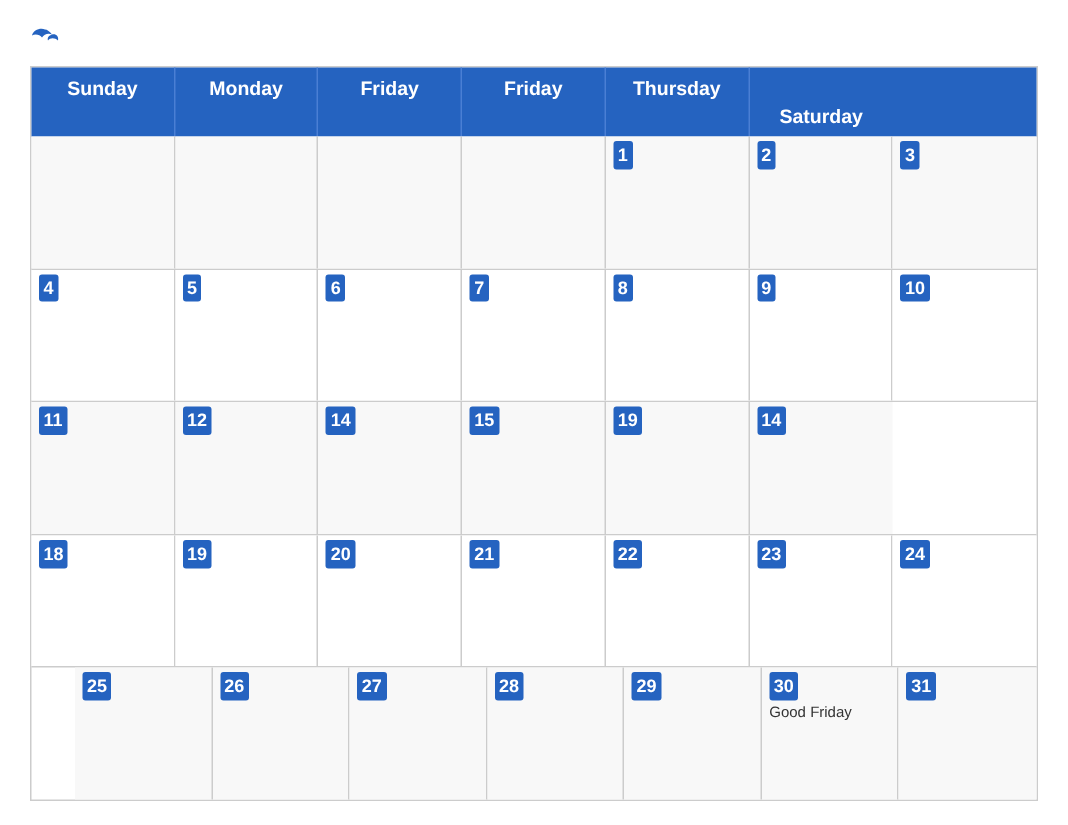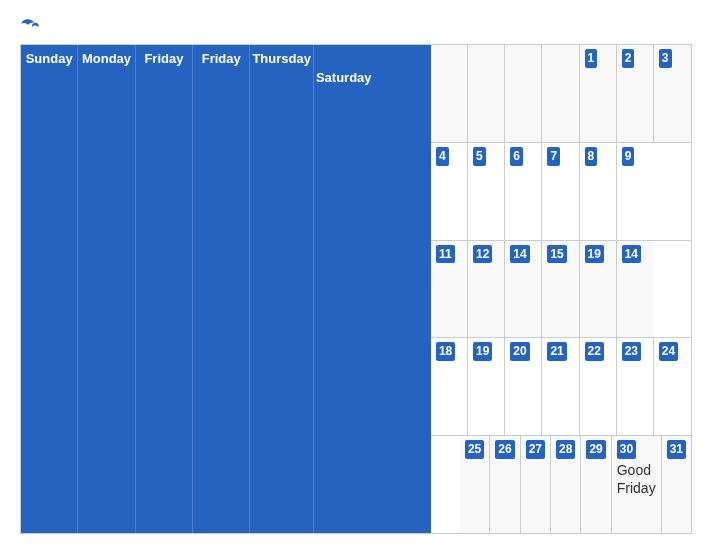--- a/index.html
+++ b/index.html
@@ -51,21 +51,21 @@
     }
     .region {
       font-size: 14px;
       color: #333;
       text-align: right;
       min-width: 80px;
     }
     .calendar {
       flex: 1;
       display: flex;
-      flex-direction: row;
+      flex-direction: column;
       border: 1px solid #ccc;
     }
     .day-headers {
       display: grid;
       grid-template-columns: repeat(7, 1fr);
       background: #2563c0;
     }
     .day-header {
       color: #fff;
       font-size: 13px;
@@ -106,21 +106,21 @@
       font-size: 12px;
       font-weight: bold;
       color: #fff;
       background: #2563c0;
       display: inline-block;
       padding: 1px 3px;
       border-radius: 2px;
       line-height: 1.4;
     }
     .holiday-label {
-      font-size: 14px;
+      font-size: 10px;
       color: #333;
       margin-top: 2px;
       line-height: 1.3;
     }
     .week-row:nth-child(odd) .day-cell {
       background: #f8f8f8;
     }
     .week-row:nth-child(even) .day-cell {
       background: #ffffff;
     }
@@ -162,20 +162,21 @@
         <div class="day-cell"><span class="day-number">2</span></div>
         <div class="day-cell"><span class="day-number">3</span></div>
       </div>
       <div class="week-row">
         <div class="day-cell"><span class="day-number">4</span></div>
         <div class="day-cell"><span class="day-number">5</span></div>
         <div class="day-cell"><span class="day-number">6</span></div>
         <div class="day-cell"><span class="day-number">7</span></div>
         <div class="day-cell"><span class="day-number">8</span></div>
         <div class="day-cell"><span class="day-number">9</span></div>
+        <div class="day-cell"><span class="day-number">10</span></div>
       </div>
       <div class="week-row">
         <div class="day-cell"><span class="day-number">11</span></div>
         <div class="day-cell"><span class="day-number">12</span></div>
         <div class="day-cell"><span class="day-number">14</span></div>
         <div class="day-cell"><span class="day-number">15</span></div>
         <div class="day-cell"><span class="day-number">19</span></div>
         <div class="day-cell"><span class="day-number">14</span></div>
       </div>
       <div class="week-row">

